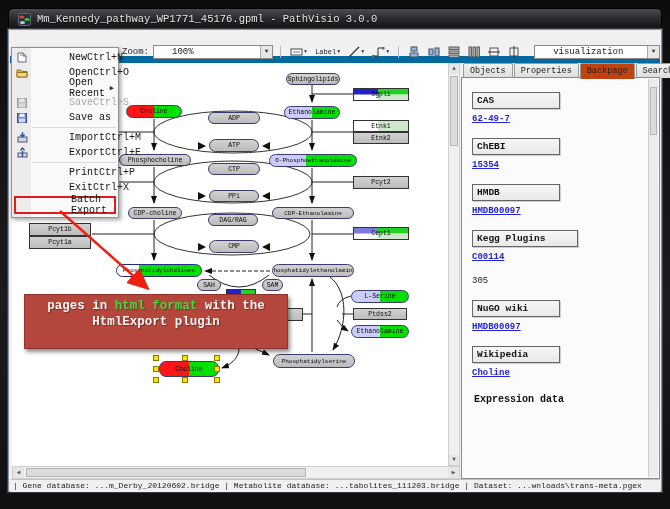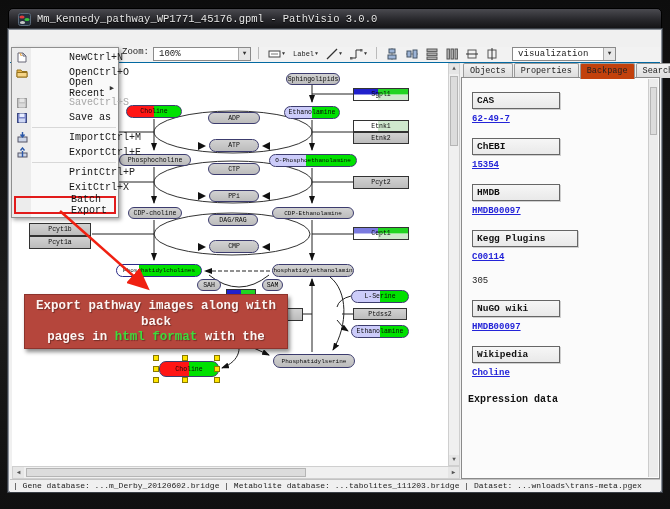--- a/index.html
+++ b/index.html
@@ -14,23 +14,23 @@
   #appicon{position:absolute;left:9px;top:4px;width:13px;height:13px;}
   
   #appbody{position:absolute;left:8px;top:29px;width:654px;height:463px;background:#f0f0f0;
     border:1px solid #8a9099;box-sizing:border-box;box-shadow:0 0 0 1px #3a3f46;}
   
   #menubar{position:absolute;left:1px;top:1px;right:1px;height:16px;background:#f2f2f2;
     border-bottom:1px solid #dcdcdc;font-size:10px;color:#111;display:flex;align-items:center;padding-left:2px;box-sizing:border-box;}
   .mitem{padding:1px 6px;margin-right:1px;border:1px solid transparent;}
   .mitem.active{background:#e2edf9;border:1px solid #6d95c4;}
   
-  #toolbar{position:absolute;left:1px;top:17px;right:1px;height:16px;background:#f2f2f2;border-bottom:1px solid #0369a1;
-    display:flex;align-items:flex-start;gap:4px;padding-left:112px;box-sizing:border-box;font-size:9px;color:#222;}
-  .combo{background:#fff;border:1px solid #8a8a8a;height:12px;line-height:12px;padding:0 5px;position:relative;font-size:9px;}
+  #toolbar{position:absolute;left:1px;top:17px;right:1px;height:16px;background:#f2f2f2;border-bottom:7px solid #0369a1;
+    display:flex;align-items:center;gap:4px;padding-left:112px;box-sizing:border-box;font-size:9px;color:#222;}
+  .combo{background:#fff;border:1px solid #8a8a8a;height:12px;line-height:12px;padding:0 18px;position:relative;font-size:9px;}
   .combo .arr{position:absolute;right:0;top:0;width:11px;height:12px;background:#e7e7e7;border-left:1px solid #aaa;
     font-size:6px;text-align:center;line-height:12px;color:#333;}
   .tsep{width:1px;height:12px;background:#bbb;margin:0 3px;}
   .tbtn{display:flex;align-items:center;height:14px;padding:0 2px;}
   .tbtn svg{display:block}
   .caret{font-size:5px;color:#333;margin-left:1px;}
   
   #canvas{position:absolute;left:3px;top:33px;width:436px;height:403px;background:#fff;overflow:hidden;}
   #edges{position:absolute;left:0;top:0;z-index:1;}
   .node{position:absolute;box-sizing:border-box;z-index:2;display:flex;align-items:center;justify-content:center;
@@ -55,21 +55,21 @@
     padding:2px 6px 1px 6px;font-size:8.5px;margin-right:1px;border-radius:2px 2px 0 0;color:#222;}
   .tab.active{background:#c2410c;height:12px;position:relative;z-index:3;}
   #sidecontent{position:absolute;left:0;top:14px;right:0;bottom:0;background:#fbfbfb;border:1px solid #8a8a8a;box-sizing:border-box;overflow:hidden;}
   #bp-heading{color:#1a6fb5;font-weight:bold;font-size:10px;margin:16px 0 0 10px;}
   .bpsec{margin:14px 0 0 10px;}
   .bphead{width:78px;border:1px solid #666;background:linear-gradient(180deg,#f6f6f6,#e9e9e9);
     font-weight:bold;font-size:9.5px;color:#111;padding:2px 4px;box-shadow:1px 1px 0 #cfcfcf;}
   .bphead.wide{width:96px;}
   .bpval{margin-top:5px;font-size:9px;font-weight:bold;color:#2424d8;text-decoration:underline;}
   .bpval.plain{color:#222;font-weight:normal;text-decoration:none;}
-  #bp-footer{margin:16px 0 0 6px;font-weight:bold;font-size:10px;color:#111;}
+  #bp-footer{margin:16px 0 0 12px;font-weight:bold;font-size:10px;color:#111;}
   #sidescroll{position:absolute;right:1px;top:1px;bottom:1px;width:9px;background:#ececec;border-left:1px solid #cccccc;}
   #sidescroll .thumb{left:1px;right:1px;top:8px;height:48px;}
   
   #filemenu{position:absolute;left:2px;top:17px;width:106px;z-index:30;background:#f9f9f9;
     border:1px solid #8f8f8f;box-shadow:2px 2px 4px rgba(0,0,0,.35);padding:2px 0;
     background-image:linear-gradient(90deg,#ececec 0 19px,#f9f9f9 19px);}
   .fitem{display:flex;align-items:center;height:15px;font-size:10px;color:#111;padding:0 4px 0 2px;}
   .fitem .fico{width:16px;height:11px;flex:0 0 16px;display:flex;align-items:center;justify-content:center;}
   .fitem .flbl{flex:1;padding-left:3px;margin-left:36px;}
   .fitem .fsc{font-size:10px;color:#222;}
@@ -261,22 +261,22 @@
       <div class="handle" style="left:141px;top:292px;"></div>
       <div class="handle" style="left:170px;top:292px;"></div>
       <div class="handle" style="left:202px;top:292px;"></div>
       <div class="handle" style="left:141px;top:303px;"></div>
       <div class="handle" style="left:202px;top:303px;"></div>
       <div class="handle" style="left:141px;top:314px;"></div>
       <div class="handle" style="left:170px;top:314px;"></div>
       <div class="handle" style="left:202px;top:314px;"></div>
 
       <div id="callout">
-        <div>Export pathway images along with back</div>
         <div><span>pages in </span><span class="hl">html format</span><span> with the</span></div>
+        <div>HtmlExport plugin</div>
       </div>
     </div>
 
     <div class="sb" style="left:439px;top:33px;width:12px;height:403px;">
       <div class="ar" style="left:0;right:0;top:0;height:10px;font-size:6px;line-height:10px;">▲</div>
       <div class="thumb" style="left:1px;right:1px;top:12px;height:70px;"></div>
       <div class="ar" style="left:0;right:0;bottom:0;height:10px;font-size:6px;line-height:10px;">▼</div>
     </div>
 
     <div class="sb" style="left:3px;top:436px;width:448px;height:13px;">

